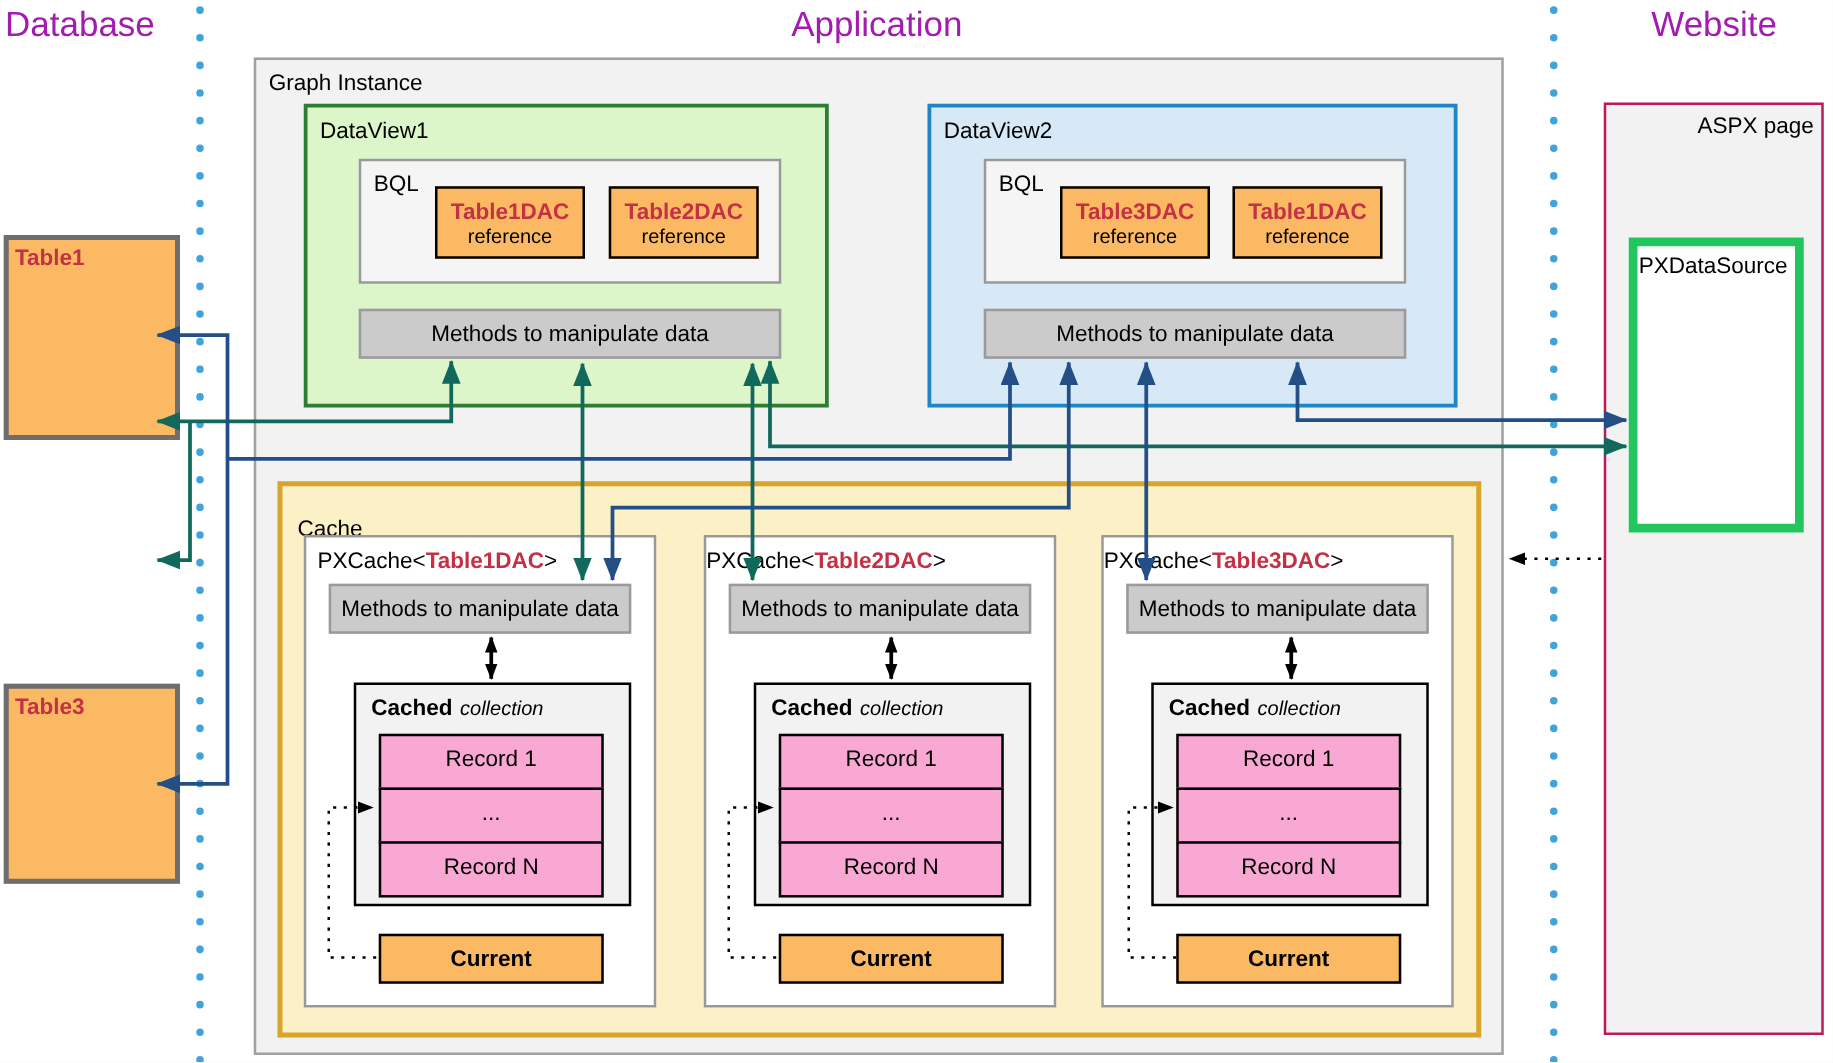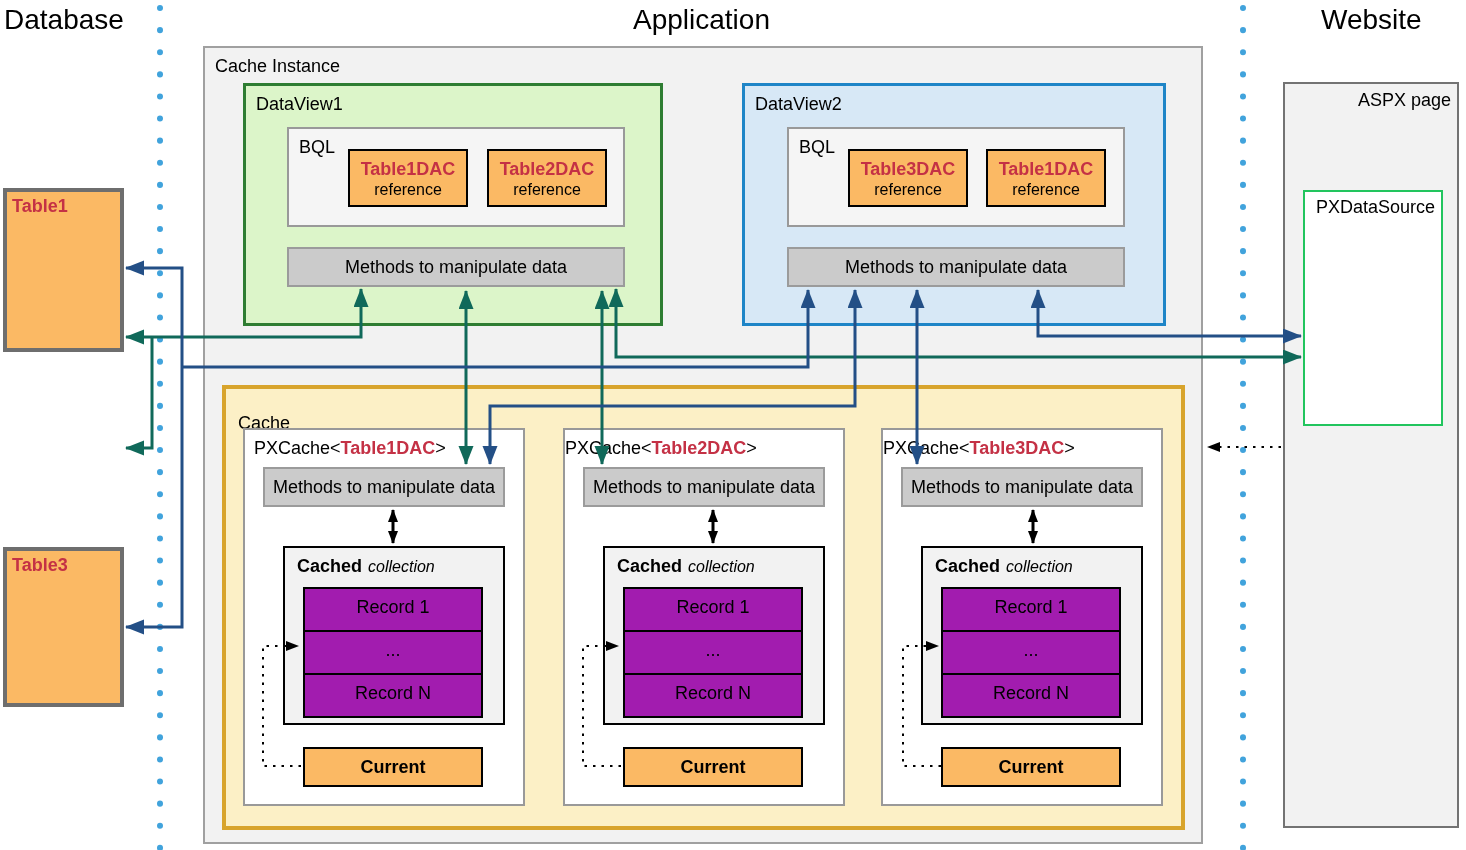--- a/index.html
+++ b/index.html
@@ -1,27 +1,27 @@
 <!DOCTYPE html>
 <html><head>
 <meta charset="utf-8">
 <style>
   html,body{margin:0;padding:0;background:#fff;}
   #canvas{position:relative;width:1466px;height:850px;background:#fff;overflow:hidden;
           font-family:"Liberation Sans",sans-serif;color:#000;}
   .abs{position:absolute;box-sizing:border-box;}
-  .hdr{position:absolute;font-size:28px;color:#000000;white-space:nowrap;}
+  .hdr{position:absolute;font-size:28px;color:#a21caf;white-space:nowrap;}
   .boxlbl{font-size:18px;line-height:20px;}
   .pad{padding:8px 10px;}
 
   
   #graph-instance{left:203px;top:46px;width:1000px;height:798px;background:#F2F2F2;border:2px solid #A0A0A0;}
-  #aspx-page{left:1283px;top:82px;width:176px;height:746px;background:#F2F2F2;border:2px solid #737373;}
+  #aspx-page{left:1283px;top:82px;width:176px;height:746px;background:#F2F2F2;border:2px solid #be185d;}
   #aspx-title{position:absolute;top:6px;right:6px;font-size:18px;}
-  #pxdatasource{left:1303px;top:190px;width:140px;height:236px;background:#fff;border:2px solid #22c55e;}
+  #pxdatasource{left:1303px;top:190px;width:140px;height:236px;background:#fff;border:7px solid #22c55e;}
   #pxds-title{position:absolute;top:5px;right:6px;font-size:18px;}
 
   
   .dataview{border:3px solid;}
   #dataview1{left:243px;top:83px;width:420px;height:243px;background:#DCF5C9;border-color:#2E7D32;}
   #dataview2{left:742px;top:83px;width:424px;height:243px;background:#D7E8F6;border-color:#1E85C7;}
   .bql{background:#F5F5F5;border:2px solid #999;}
   #dv1-bql{left:287px;top:127px;width:338px;height:100px;}
   #dv2-bql{left:787px;top:127px;width:338px;height:100px;}
   .refbox{width:120px;height:58px;background:#FBB964;border:2px solid #000;text-align:center;padding-top:7px;}
@@ -40,27 +40,27 @@
   .pxc-title{position:absolute;top:8px;left:0;width:100%;font-size:18px;white-space:nowrap;box-sizing:border-box;}
   .pxc-title .dac{color:#C43145;font-weight:bold;}
   .t-left{text-align:left;padding-left:9px;} .t-right{text-align:left;padding-right:8px;}
   #cm1{left:263px;top:467px;width:242px;} #cm2{left:583px;top:467px;width:242px;} #cm3{left:901px;top:467px;width:242px;}
   .cached{width:222px;height:179px;top:546px;background:#F2F2F2;border:2px solid #000;}
   #cached1{left:283px;} #cached2{left:603px;} #cached3{left:921px;}
   .cached-lbl{position:absolute;top:8px;left:12px;font-size:18px;white-space:nowrap;}
   .cached-lbl .b{font-weight:bold;} .cached-lbl .r{font-size:16px;margin-left:6px;font-style:italic;}
   .rows{width:180px;top:587px;}
   #rows1{left:303px;} #rows2{left:623px;} #rows3{left:941px;}
-  .rrow{height:41px;margin-top:-2px;background:#a21caf;border:2px solid #000;text-align:center;font-size:18px;line-height:37px;}
+  .rrow{height:41px;margin-top:-2px;background:#f9a8d4;border:2px solid #000;text-align:center;font-size:18px;line-height:37px;}
   .rrow:first-child{margin-top:0;}
   .current{width:180px;height:40px;top:747px;background:#FBB964;border:2px solid #000;text-align:center;font-size:18px;font-weight:bold;line-height:36px;}
   #current1{left:303px;} #current2{left:623px;} #current3{left:941px;}
 
   
-  .dbtable{left:3px;width:121px;background:#FBB964;border:4px solid #6E6E6E;}
+  .dbtable{left:3px;width:141px;background:#FBB964;border:4px solid #6E6E6E;}
   #table1{top:188px;height:164px;} #table2{top:368px;height:160px;} #table3{top:547px;height:160px;}
   .dbtable .lbl{font-size:18px;font-weight:bold;color:#C43145;padding:4px 0 0 5px;}
 
   #edges-svg{position:absolute;left:0;top:0;width:1466px;height:850px;pointer-events:none;}
 </style>
 </head>
 <body>
 
 <div id="canvas">
 
@@ -69,21 +69,21 @@
   <div class="hdr" style="left:1321px;top:4px;">Website</div>
 
   <div class="abs dbtable" id="table1">
     <div class="lbl">Table1</div>
   </div>
   <div class="abs dbtable" id="table3">
     <div class="lbl">Table3</div>
   </div>
 
   <div class="abs" id="graph-instance">
-    <div class="boxlbl pad">Cache Instance</div>
+    <div class="boxlbl pad">Graph Instance</div>
   </div>
 
   <div class="abs dataview" id="dataview1">
     <div class="boxlbl pad">DataView1</div>
   </div>
   <div class="abs bql" id="dv1-bql">
     <div class="boxlbl pad">BQL</div>
   </div>
   <div class="abs refbox" id="dv1-ref1">
     <div class="dac">Table1DAC</div>

